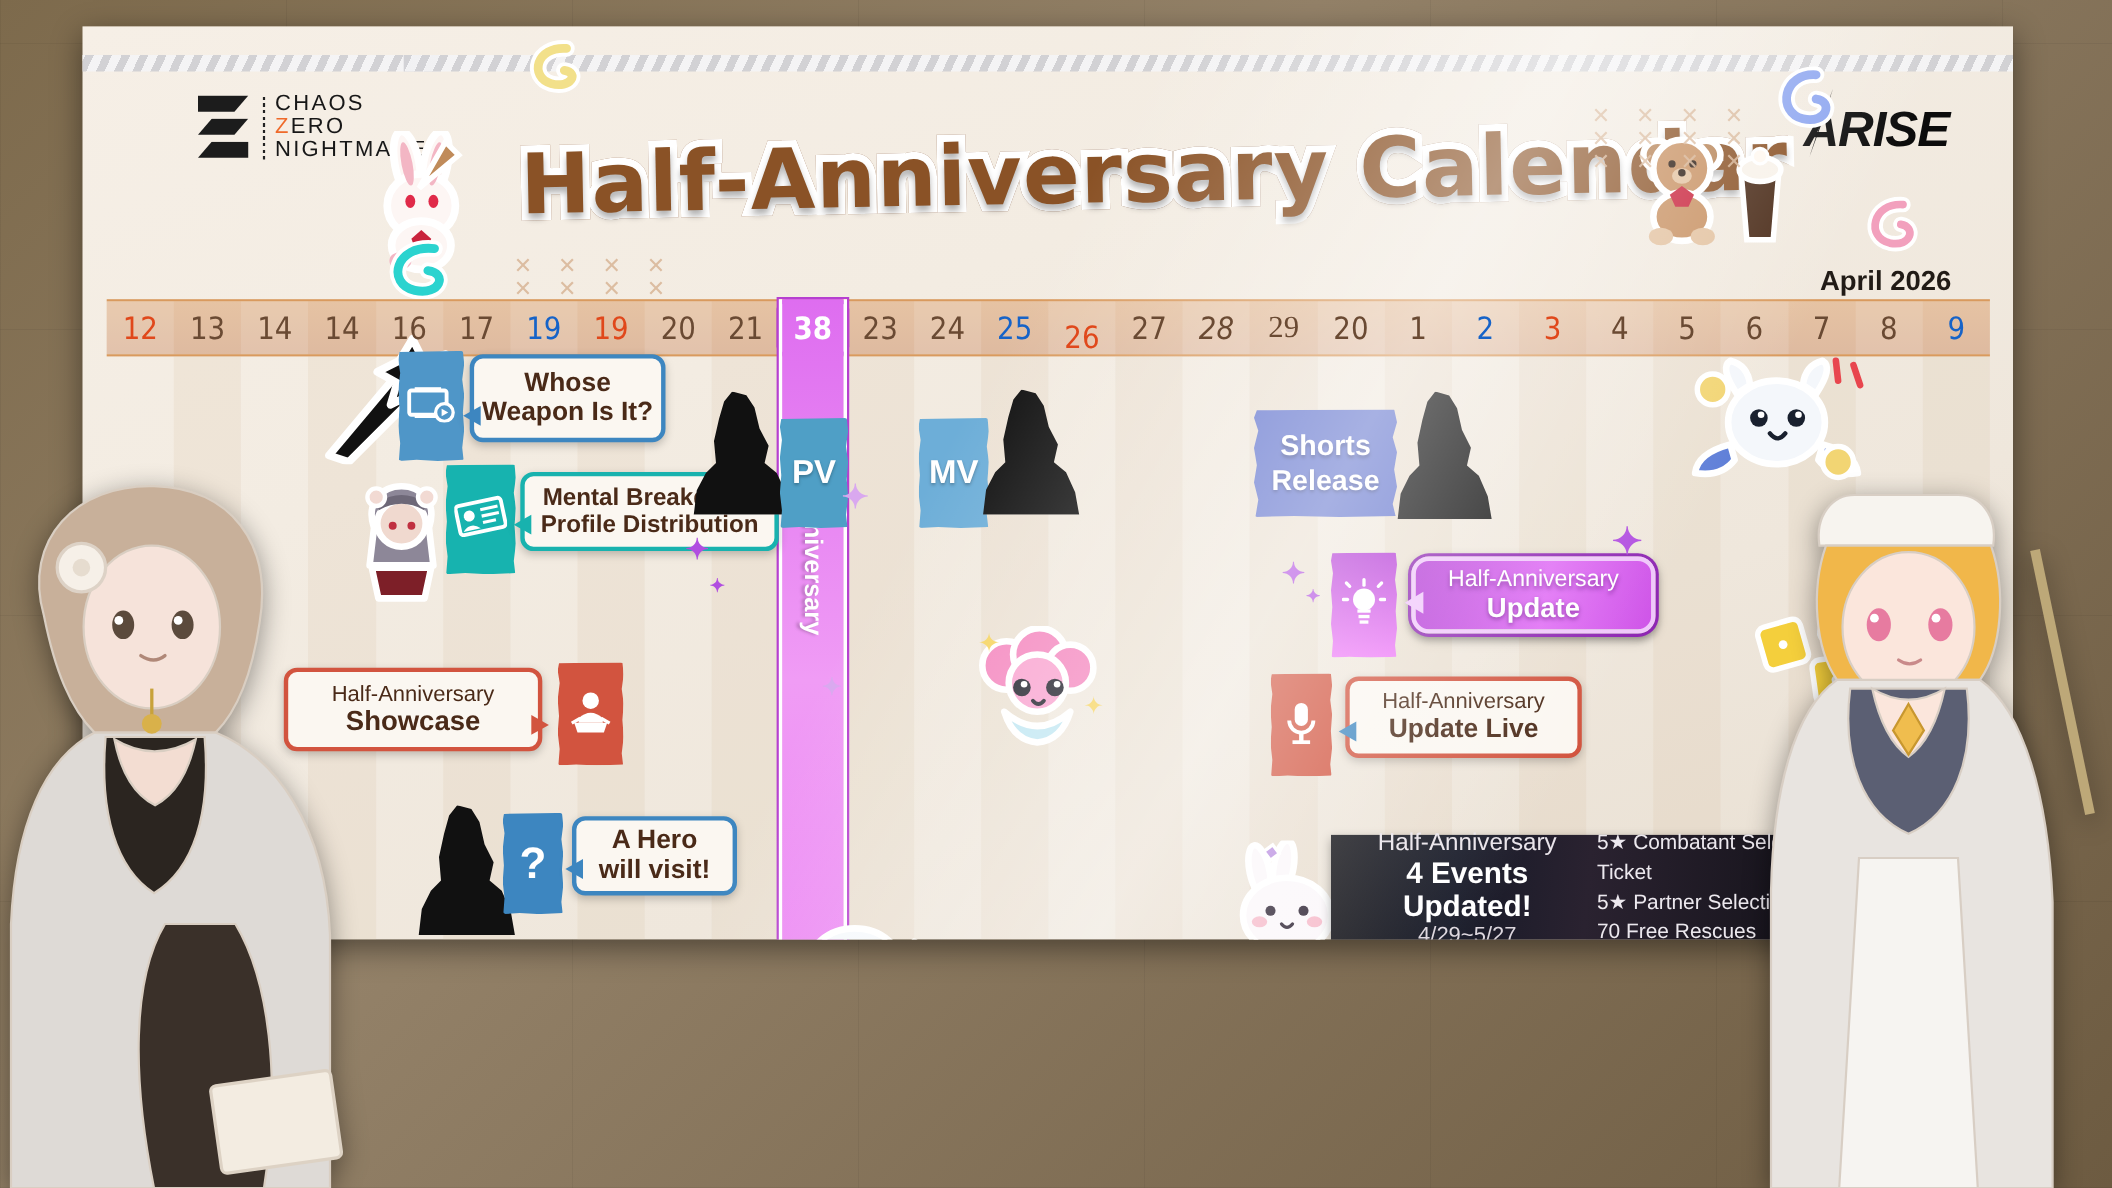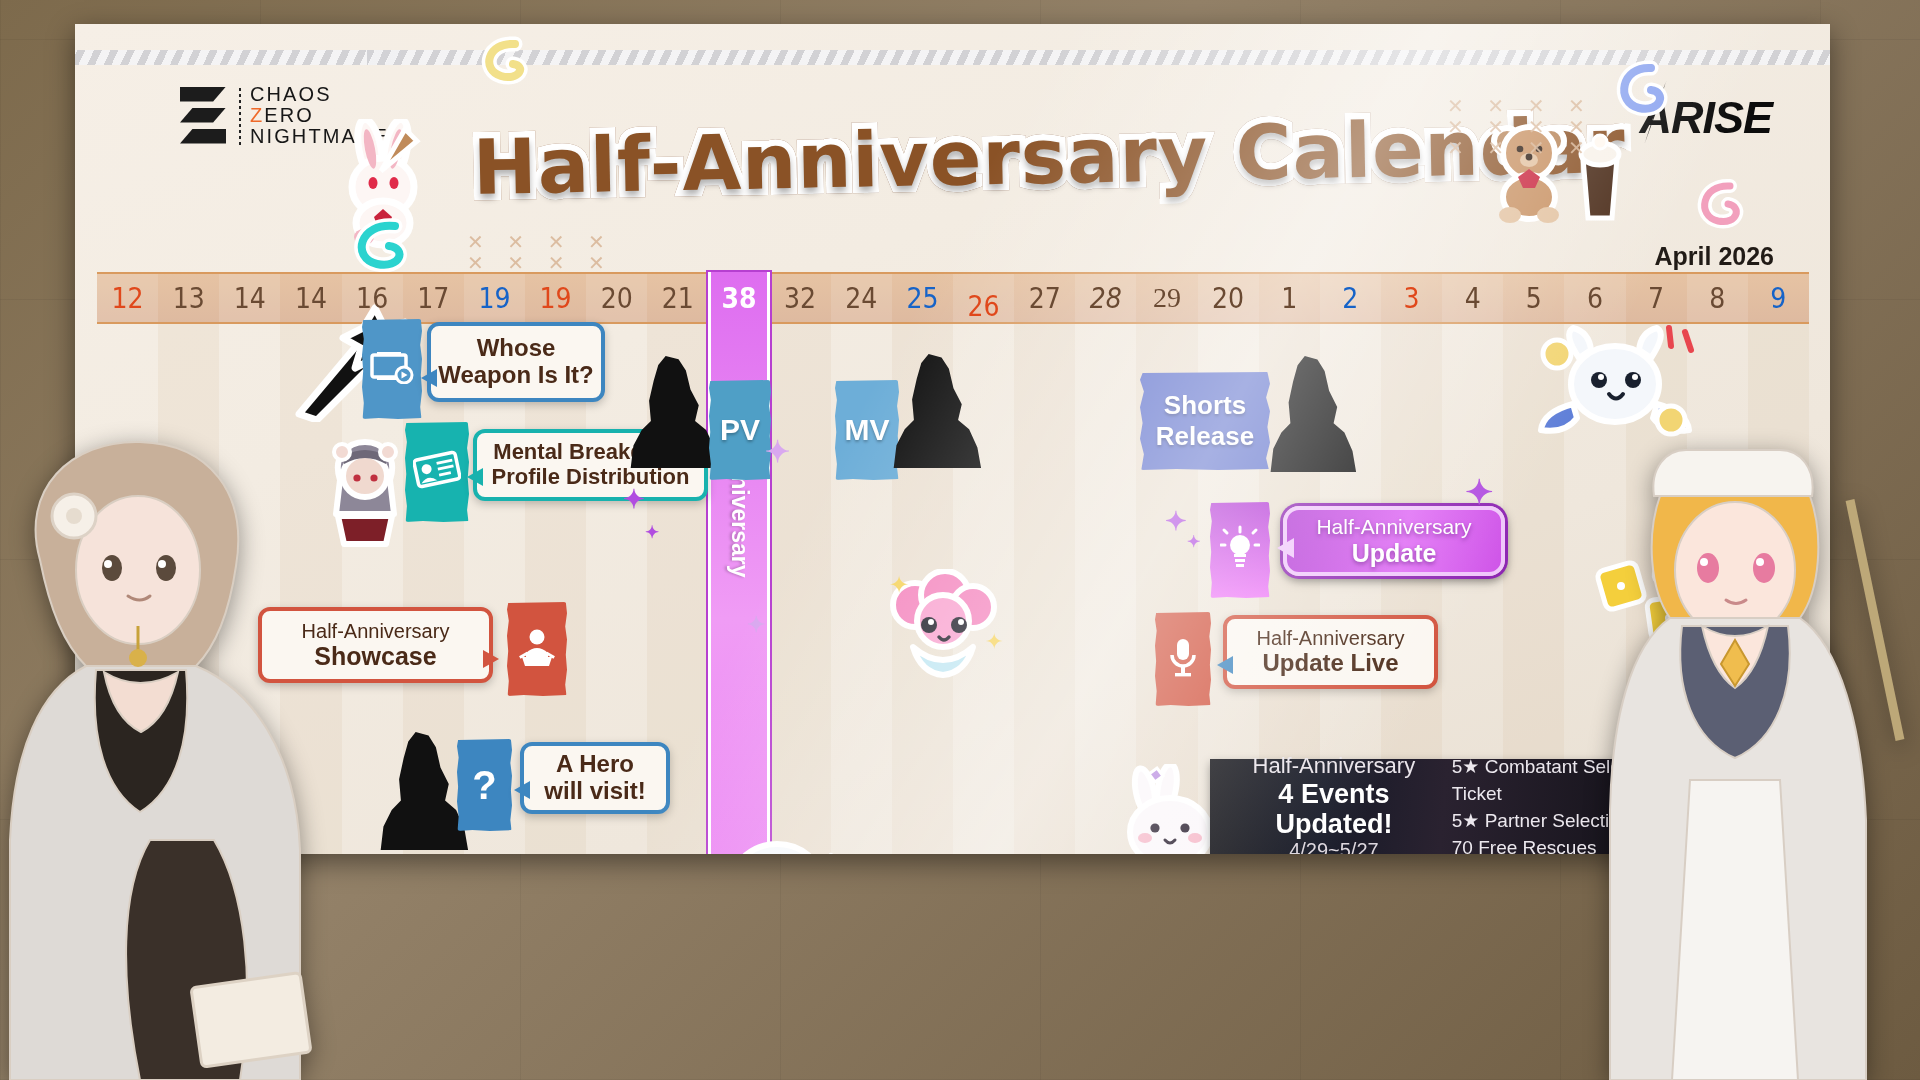--- a/index.html
+++ b/index.html
@@ -346,21 +346,21 @@
       <div class="daycell">
         <span style="position: relative; z-index: 2;">20</span>
       </div>
       <div class="daycell">
         <span style="position: relative; z-index: 2;">21</span>
       </div>
       <div class="daycell today">
         <span style="position: relative; z-index: 2;">38</span>
       </div>
       <div class="daycell">
-        <span style="position: relative; z-index: 2;">32</span>
+        <span style="position: relative; z-index: 2;">23</span>
       </div>
       <div class="daycell">
         <span style="position: relative; z-index: 2;">24</span>
       </div>
       <div class="daycell sat">
         <span style="position: relative; z-index: 2;">25</span>
       </div>
       <div class="daycell sun">
         <span style="position: relative; z-index: 2; margin-top: 16px;">26</span>
       </div>

